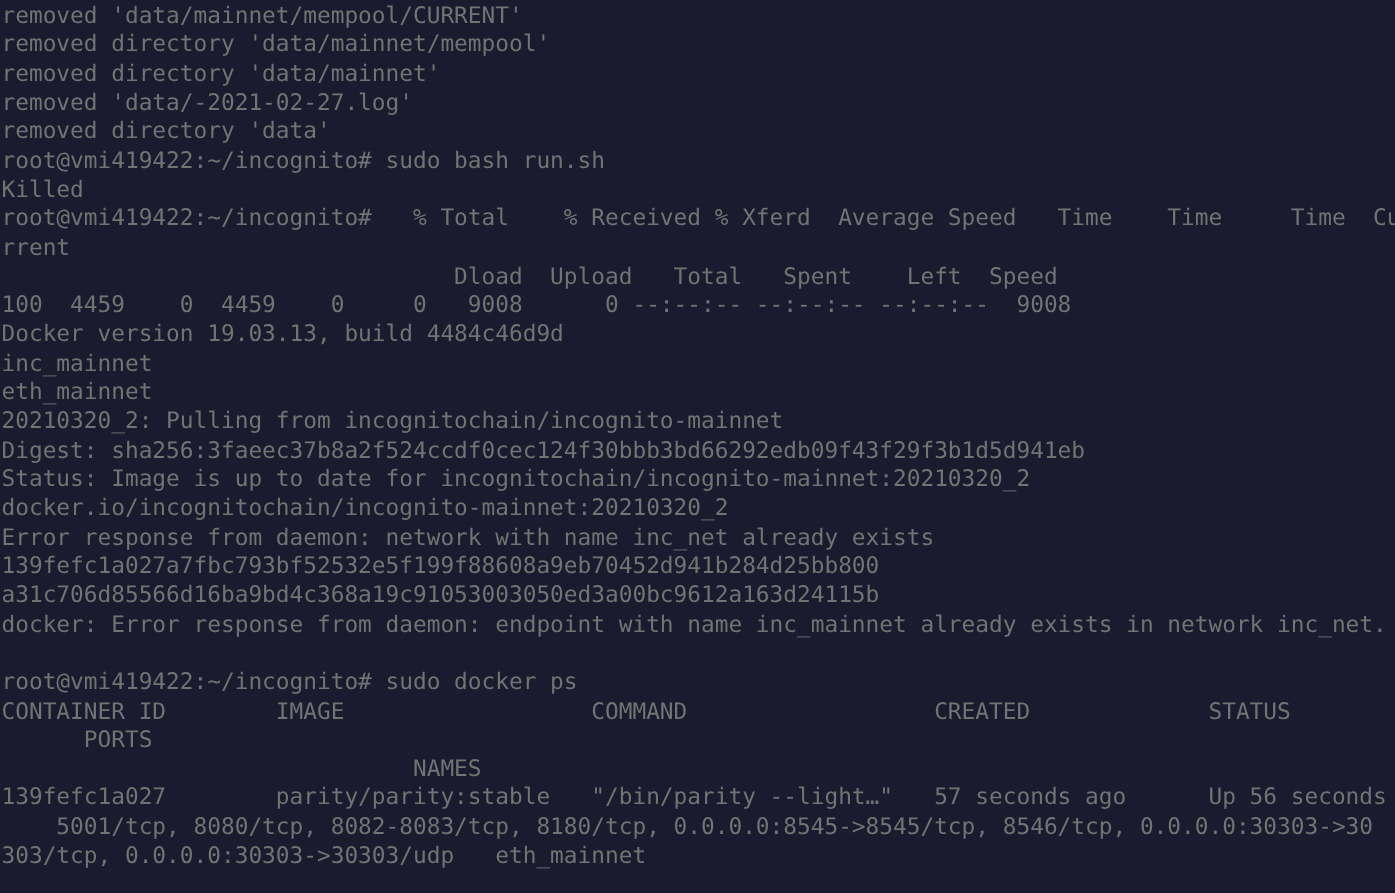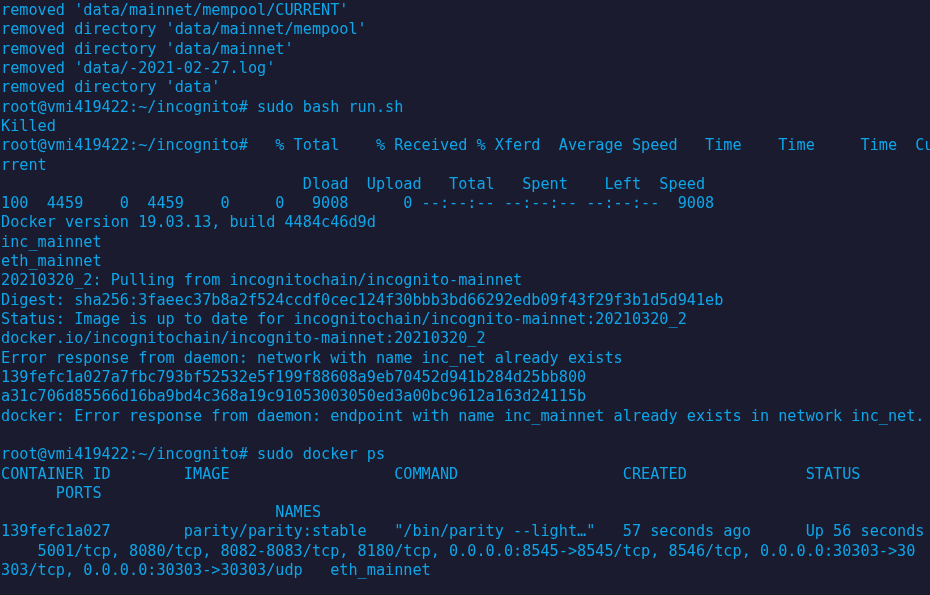--- a/index.html
+++ b/index.html
@@ -32,21 +32,21 @@
     margin: 0;
     padding: 0;
     tab-size: 8;
   }
   .line {
     display: block;
     white-space: pre;
     height: 19.32px;
     min-height: 19.32px;
     font-family: "DejaVu Sans Mono", "Liberation Mono", monospace;
-    color: #0ea5e9;
+    color: #737373;
   }
   .cursor-line {
     display: block;
     white-space: pre;
     height: 19.32px;
     position: relative;
   }
 </style>
 </head>
 <body>

